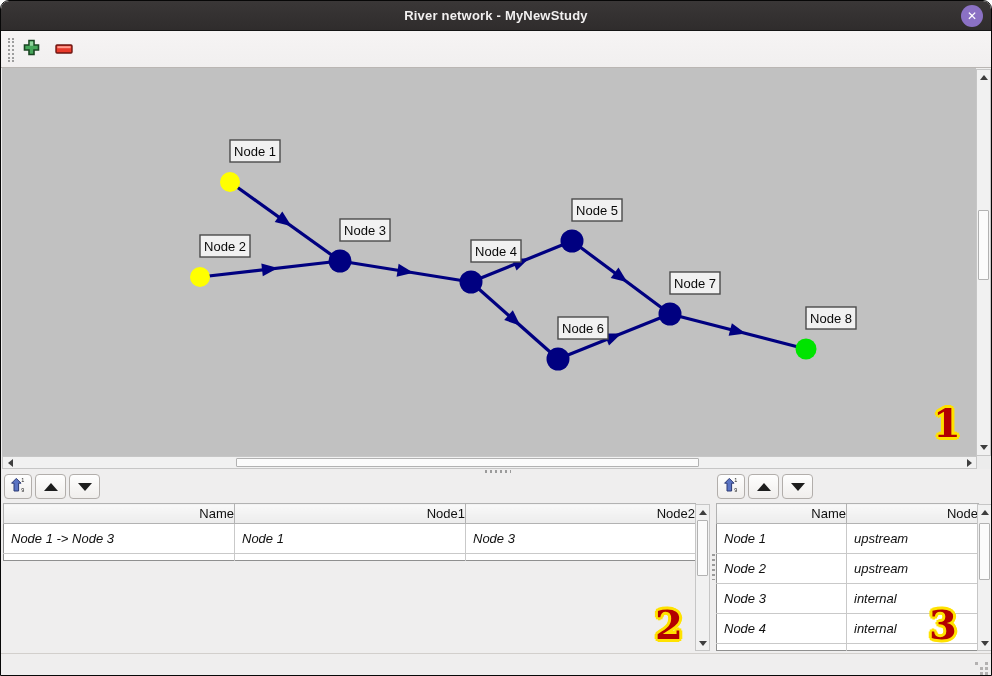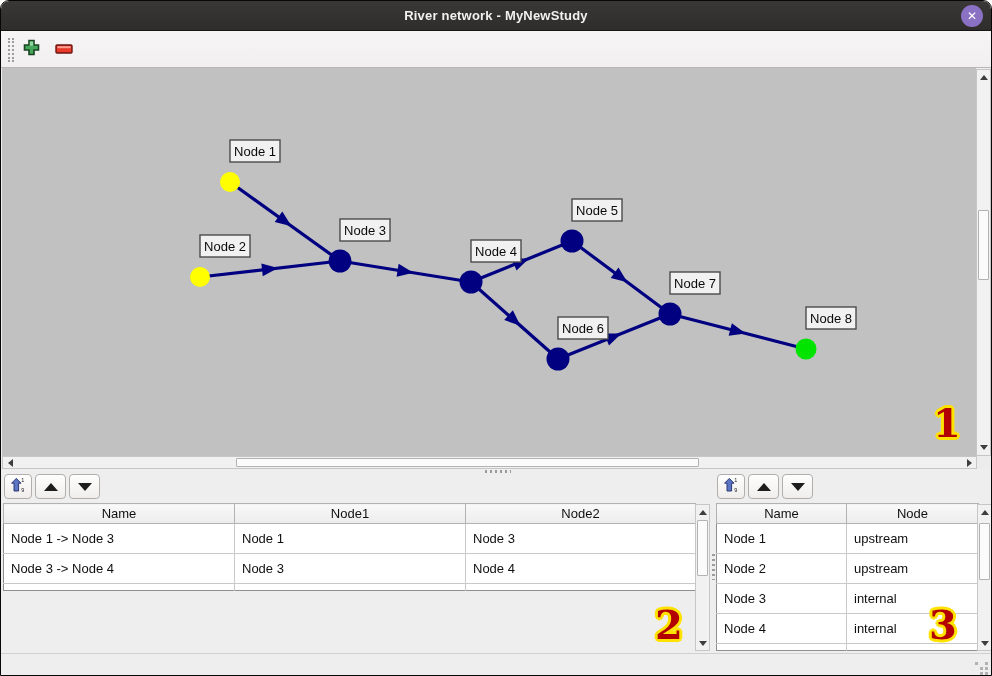--- a/index.html
+++ b/index.html
@@ -72,23 +72,23 @@
 
   
   .pt-btn{ position:absolute; top:473px; height:25px; background:linear-gradient(#fefefe,#f0eeec);
            border:1px solid #b2aeab; border-radius:4px; display:flex; align-items:center;
            justify-content:center; cursor:pointer; padding:0; }
 
   
   .grid{ position:absolute; border-collapse:collapse; table-layout:fixed; background:#ffffff;
          font-size:13px; color:#101010; border:1px solid #8f8f8f; }
   .grid th{ background:linear-gradient(#f9f9f9,#ececec); border:1px solid #b2b2b2;
-            font-weight:normal; height:20px; padding:0; text-align:center; }
+            font-weight:normal; height:20px; padding:0; text-align:right; }
   .grid td{ border-right:1px solid #c9c9c9; border-bottom:1px solid #c9c9c9;
-            height:30px; padding:0 4px 0 7px; overflow:hidden; white-space:nowrap; background:#fff; }
+            height:30px; padding:0 4px 0 7px; overflow:hidden; white-space:nowrap; background:#fff;font-style:italic; }
   .grid tr.partial td{ height:7px; border-bottom:none; }
   #links-table{ left:2px; top:502px; width:692px; }
   #nodes-table{ left:715px; top:502px; width:262px; }
 
   
   .statusbar{ position:absolute; left:0; top:652px; width:100%; height:23px;
               background:#efeeee; border-top:1px solid #d2cfcc; }
   .grip{ position:absolute; right:13px; bottom:11px; width:3px; height:3px; background:#b3b1b1;
          box-shadow:5px 5px 0 #b3b1b1, 10px 10px 0 #b3b1b1, 10px 5px 0 #b3b1b1, 5px 10px 0 #b3b1b1, 10px 0 0 #b3b1b1; }
 
@@ -263,25 +263,20 @@
           <th>Node1</th>
           <th>Node2</th>
         </tr>
       </thead>
       <tbody>
         <tr>
           <td>Node 1 -&gt; Node 3</td>
           <td>Node 1</td>
           <td>Node 3</td>
         </tr>
-        <tr>
-          <td>Node 3 -&gt; Node 4</td>
-          <td>Node 3</td>
-          <td>Node 4</td>
-        </tr>
         <tr class="partial">
           <td></td>
           <td></td>
           <td></td>
         </tr>
       </tbody>
   </table>
   <div class="scrollbar table-vscroll links-vscroll">
     <div class="sb-btn up">
         <i class="tri tri-up"></i>

